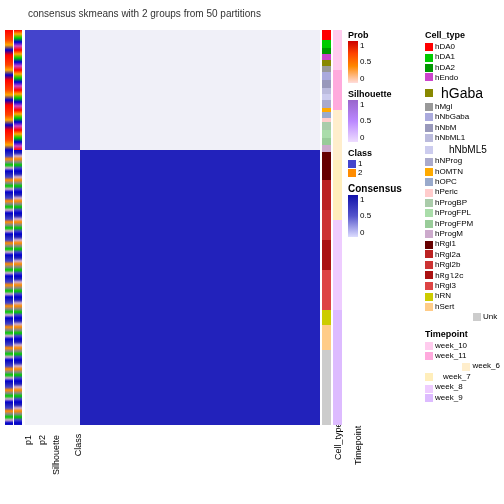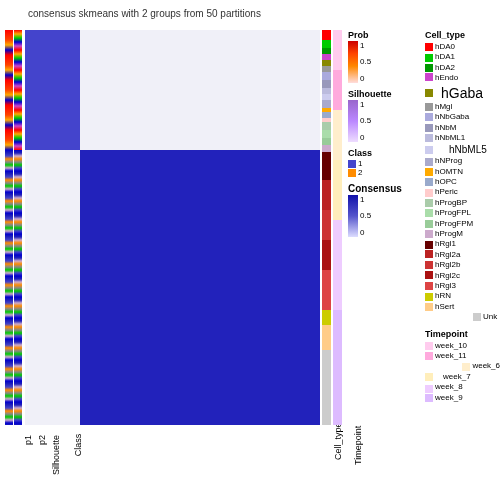--- a/index.html
+++ b/index.html
@@ -226,21 +226,21 @@
       <span>hRgl1</span>
   </div>
   <div style="display:flex; align-items:flex-start; gap:2px; font-size:8px; line-height:1.3;">
     <div style="width:8px; height:8px; background:#BB2222; flex-shrink:0;"></div>
       <span>hRgl2a</span>
   </div>
   <div style="display:flex; align-items:center; gap:2px; font-size:8px; line-height:1.3;">
     <div style="width:8px; height:8px; background:#CC3333; flex-shrink:0;"></div>
       <span>hRgl2b</span>
   </div>
-  <div style="display:flex; align-items:flex-start; gap:2px; font-size:8px; line-height:1.3;">
+  <div style="display:flex; align-items:flex-start; gap:2px; font-size:8px; line-height:1.3;font-family:Liberation Mono, monospace;">
     <div style="width:8px; height:8px; background:#AA1111; flex-shrink:0;"></div>
       <span>hRgl2c</span>
   </div>
   <div style="display:flex; align-items:center; gap:2px; font-size:8px; line-height:1.3;">
     <div style="width:8px; height:8px; background:#DD4444; flex-shrink:0;"></div>
       <span>hRgl3</span>
   </div>
   <div style="display:flex; align-items:center; gap:2px; font-size:8px; line-height:1.3;">
     <div style="width:8px; height:8px; background:#CCCC00; flex-shrink:0;"></div>
       <span>hRN</span>

